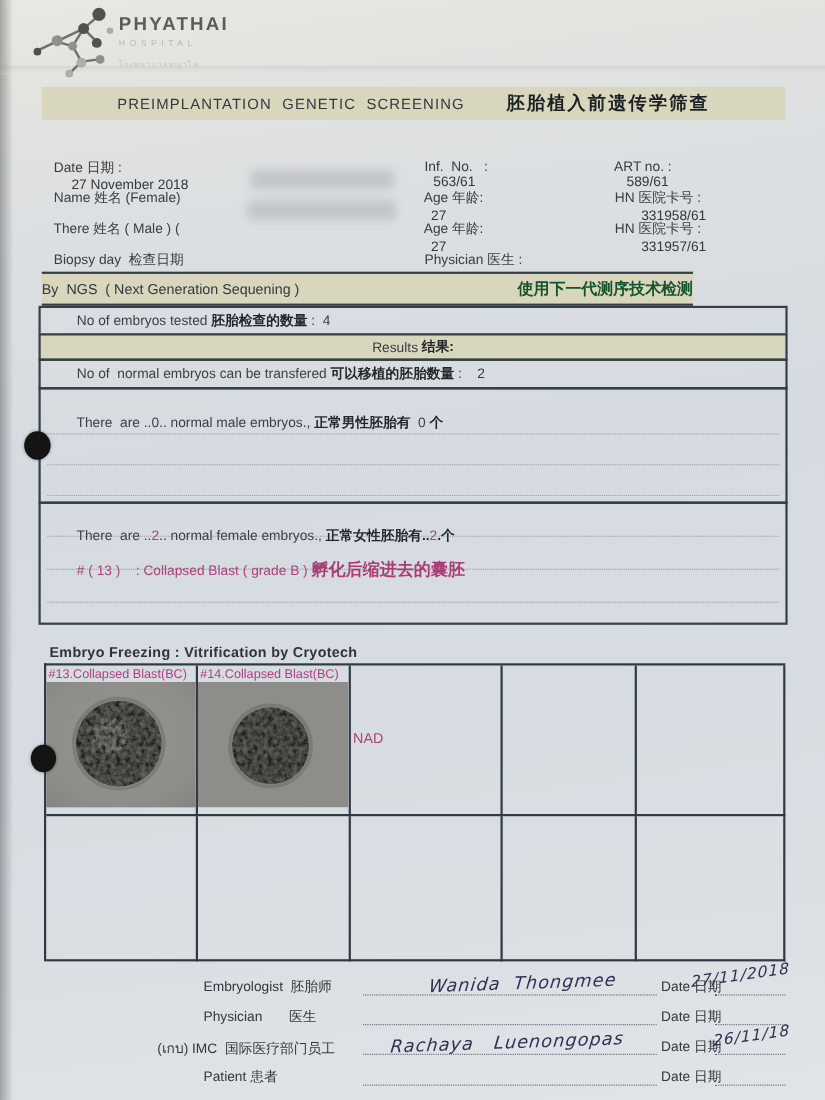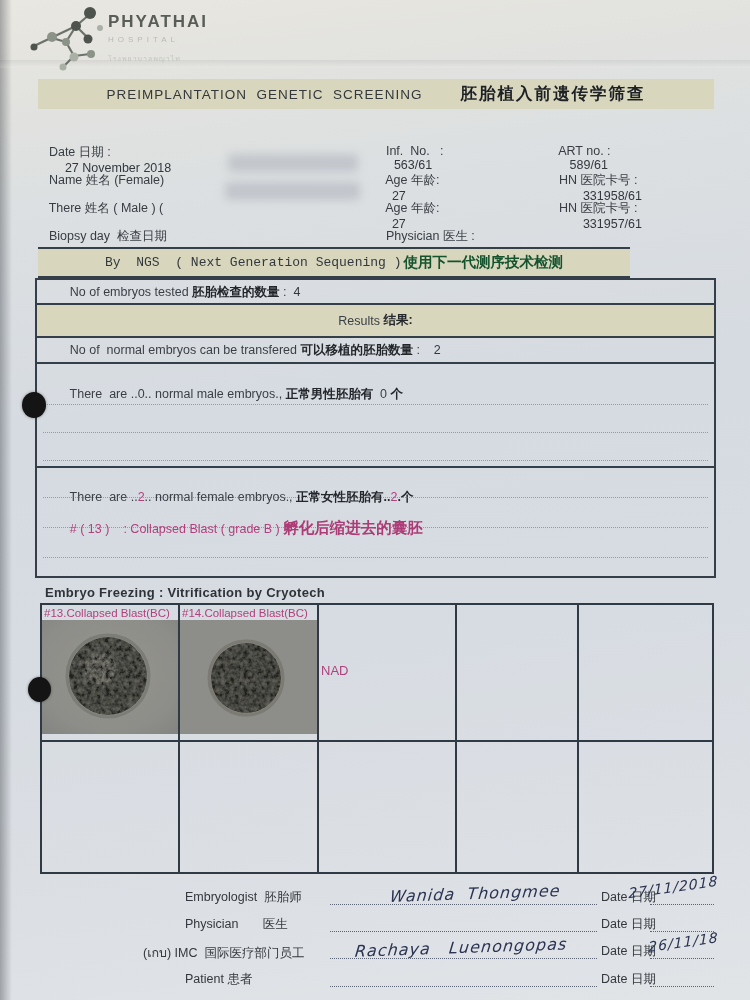--- a/index.html
+++ b/index.html
@@ -33,21 +33,21 @@
   .title-en { font-size:13.5px; color:#34383d; letter-spacing:1px; }
   .title-zh { font-size:16.5px; font-weight:bold; color:#1d2024; letter-spacing:2px; }
 
   .lbl { font-size:12.5px; color:#383d44; }
   .val { font-size:12.5px; color:#33383f; }
 
   .redact { background:rgba(152,158,168,.38); filter:blur(4px); border-radius:4px; }
 
   .ngs-band { left:38px; top:247px; width:592px; height:31px;
     border-top:2px solid #343f49; border-bottom:2px solid #343f49;
-    display:flex; align-items:center; justify-content:center;font-family:Liberation Mono, monospace; }
+    display:flex; align-items:center; justify-content:space-between; }
   .ngs-en { font-size:13px; color:#33383e; }
   .ngs-zh { font-size:14.5px; font-weight:bold; color:#14532d; margin-left:2px; }
 
   .stack { left:35px; top:278px; width:681px; }
   .srow { position:relative; border:2px solid #343f49; margin-top:-2px; }
   .srow:first-child { margin-top:0; }
   .row-text { position:absolute; left:5px; top:50%; transform:translateY(-50%); white-space:pre; }
   .center-text { display:flex; align-items:center; justify-content:center; height:100%; }
   .dotline { position:absolute; left:6px; right:6px; border-top:1.5px dotted rgba(92,102,118,.55); }
 
@@ -186,21 +186,21 @@
     <span class="ngs-en pre">By  NGS  ( Next Generation Sequening )</span>
     <span class="ngs-zh">使用下一代测序技术检测</span>
   </div>
 
   <div class="abs stack">
     <div class="srow" style="height:27px;">
       <div class="row-text fs12">
         <span>No of embryos tested </span><span class="zh-b">胚胎检查的数量</span><span> :  </span><span class="val">4</span>
       </div>
     </div>
-    <div class="srow band" style="height:35px;">
+    <div class="srow band" style="height:25px;">
       <div class="center-text fs12">
         <span class="pre">Results </span>
           <span class="zh-b">结果:</span>
       </div>
     </div>
     <div class="srow" style="height:28px;">
       <div class="row-text fs12">
         <span>No of  normal embryos can be transfered </span><span class="zh-b">可以移植的胚胎数量</span><span> :    </span><span class="val">2</span>
       </div>
     </div>

